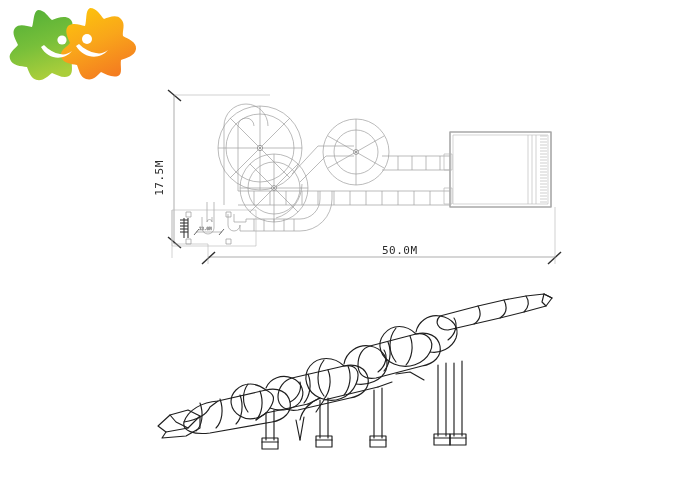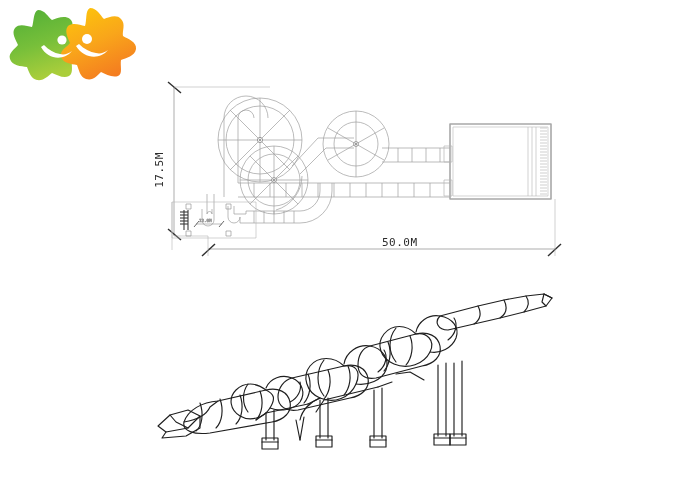--- a/index.html
+++ b/index.html
@@ -25,21 +25,21 @@
   #logo-wrap {
     position: absolute;
     left: 8px;
     top: 6px;
     width: 130px;
     height: 72px;
   }
   #plan-wrap {
     position: absolute;
     left: 150px;
-    top: 78px;
+    top: 86px;
     width: 430px;
     height: 190px;
   }
   #iso-wrap {
     position: absolute;
     left: 148px;
     top: 270px;
     width: 420px;
     height: 180px;
   }

